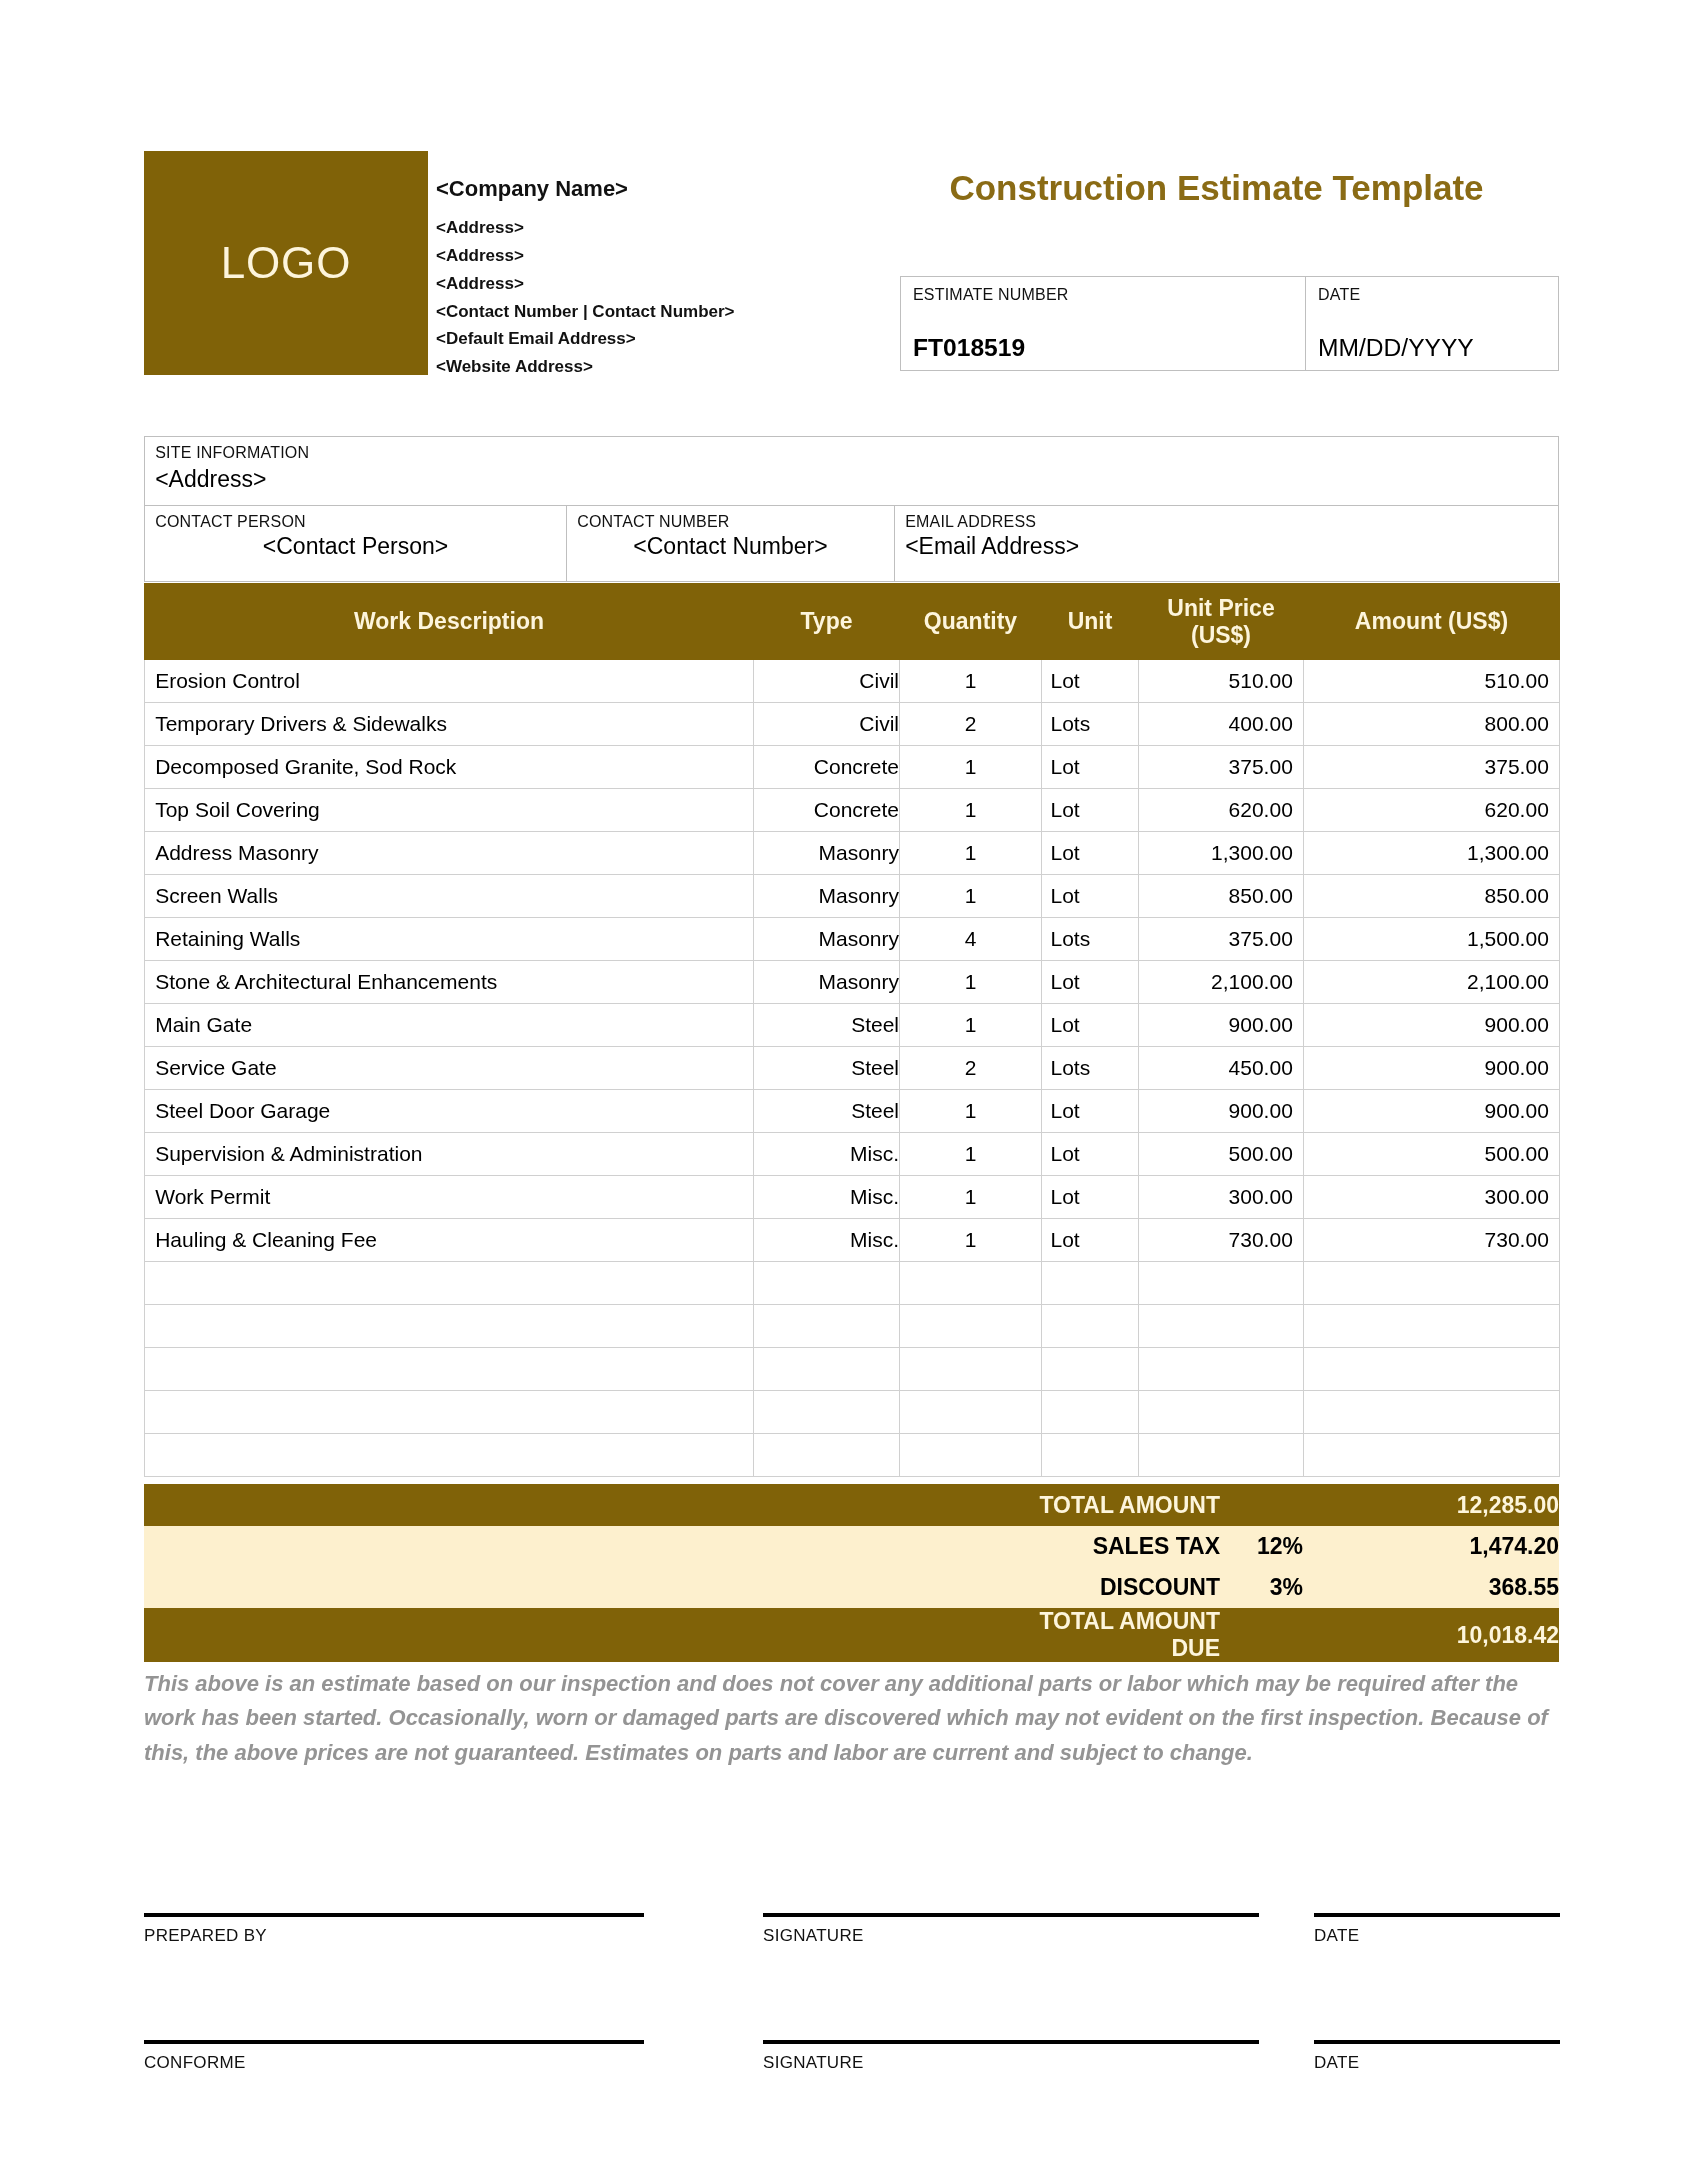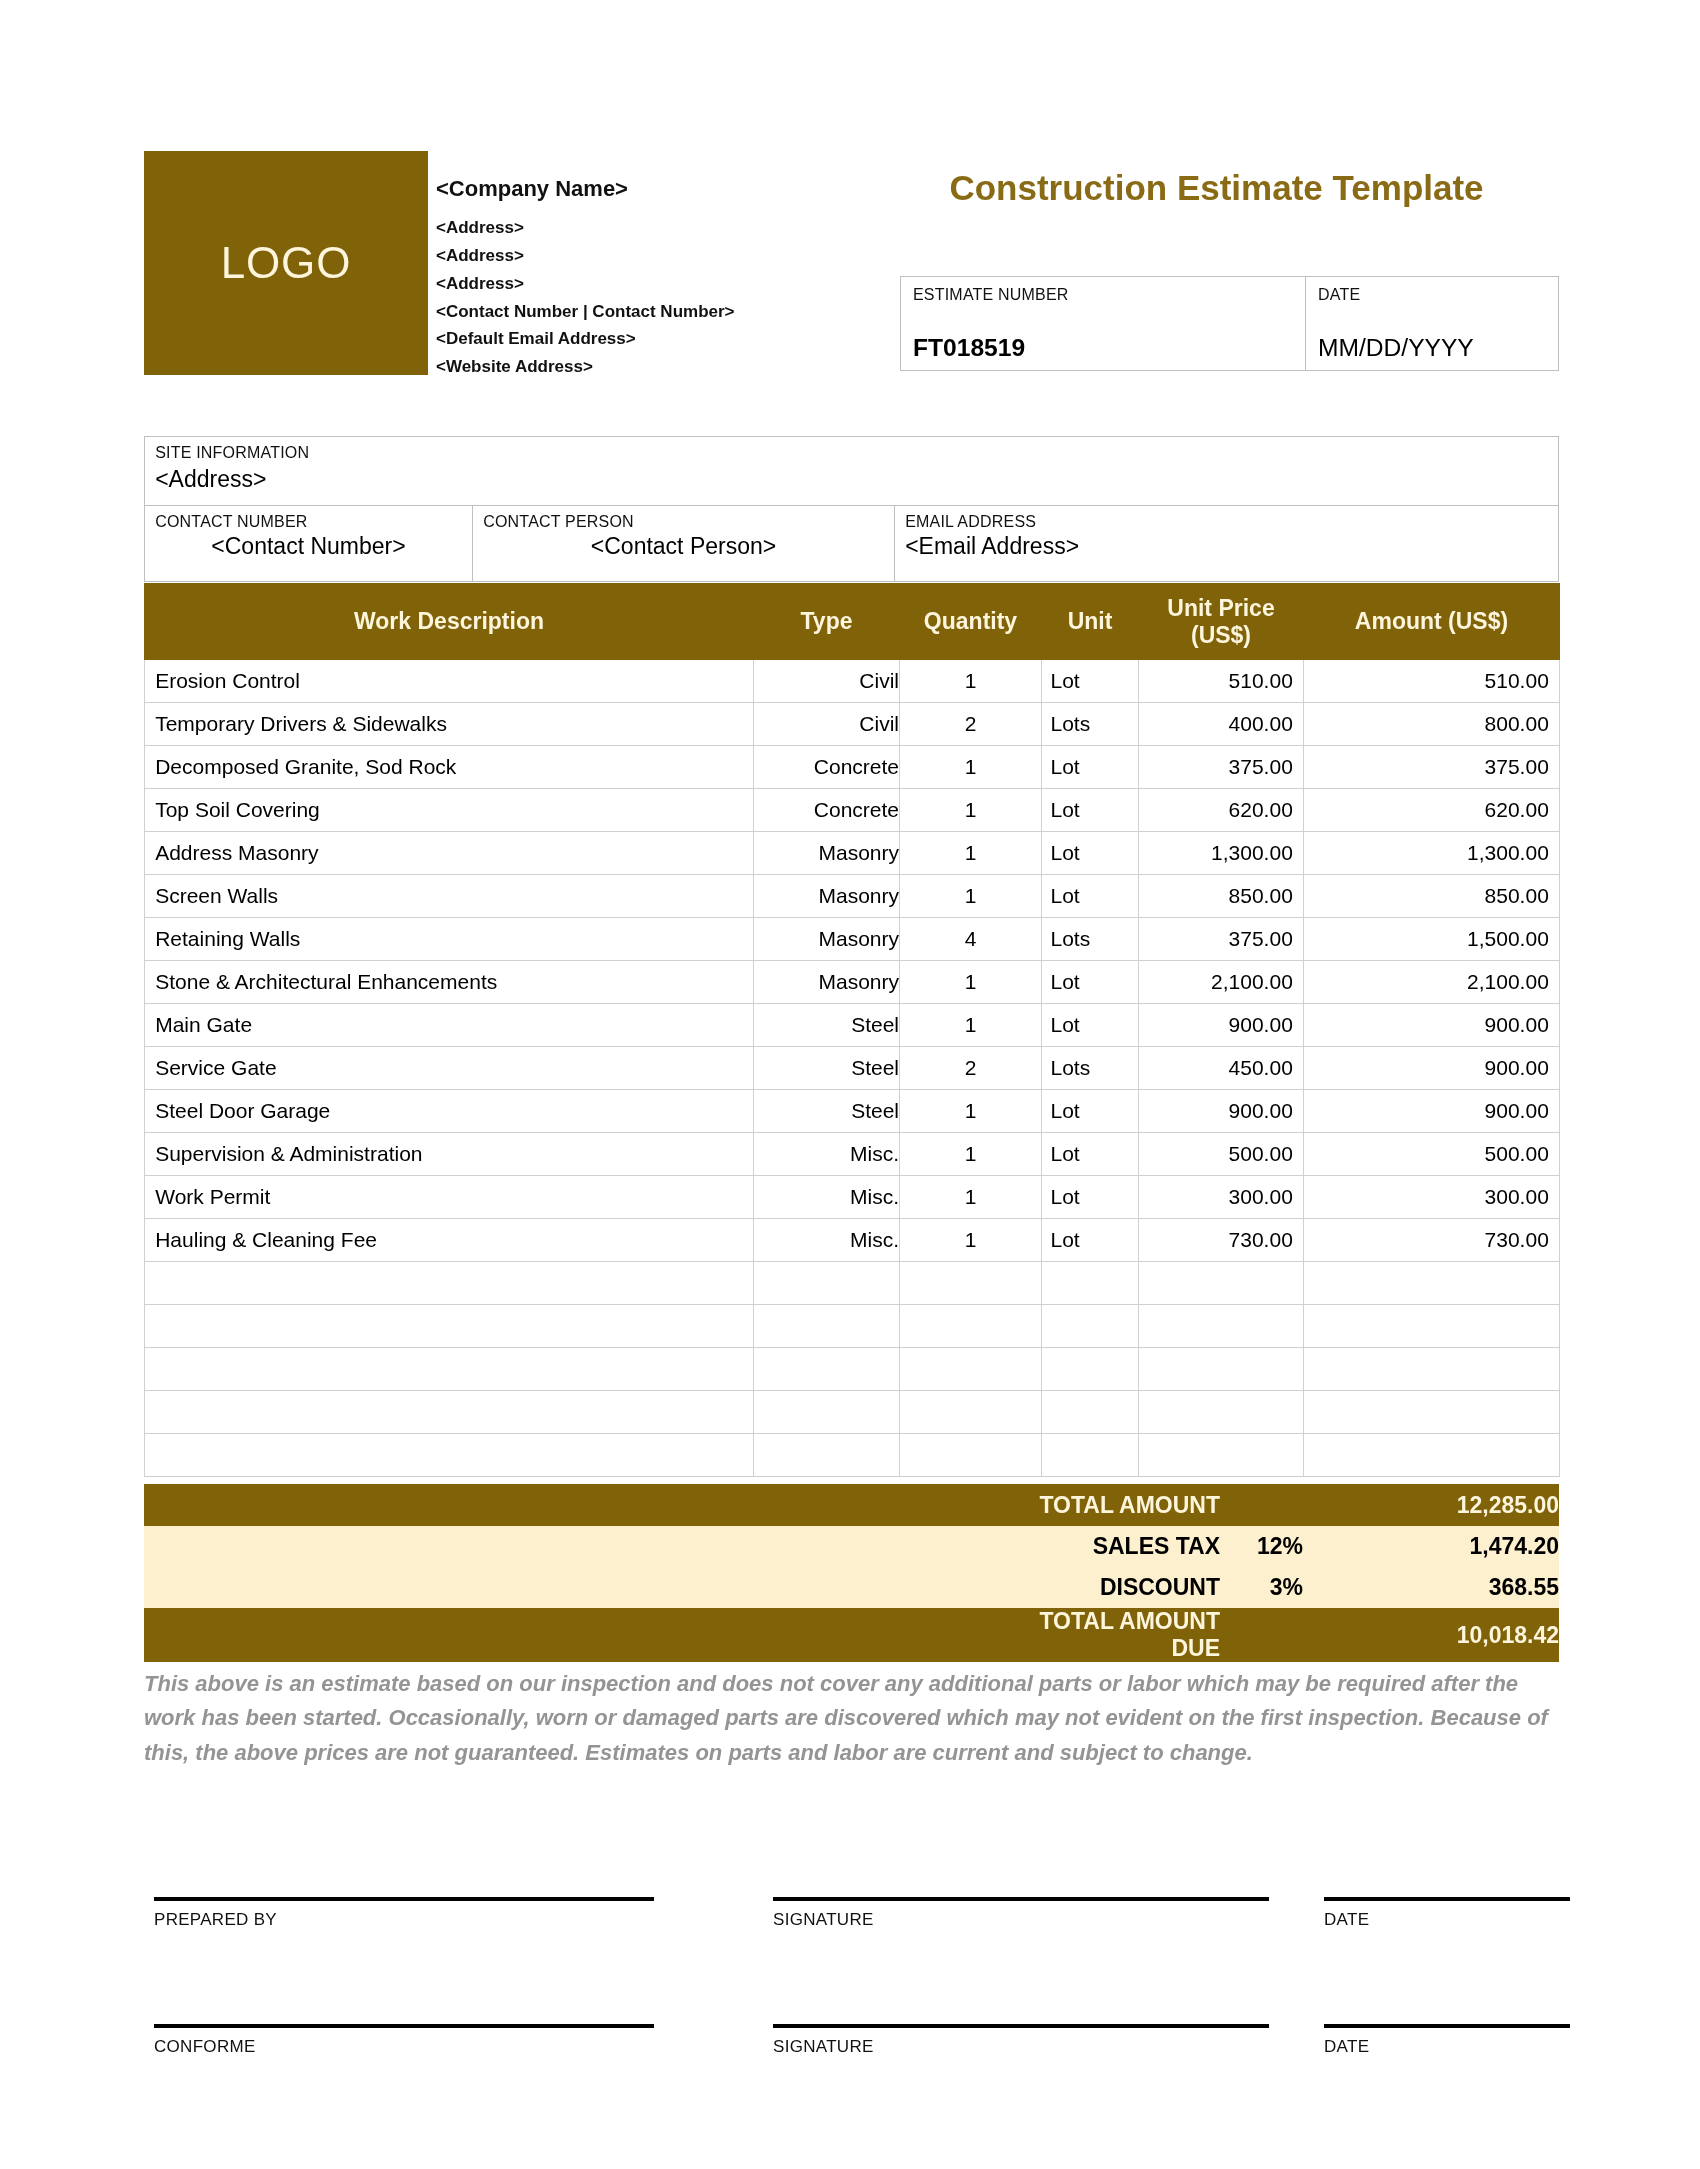--- a/index.html
+++ b/index.html
@@ -251,21 +251,21 @@
     top: 1657px;
     width: 1407px;
     font-size: 22px;
     font-style: italic;
     font-weight: bold;
     color: #949494;
     line-height: 1.56;
   }
 
   
-  .sig-area { position: absolute; left: 154px; width: 1415px; }
+  .sig-area { position: absolute; left: 144px; width: 1415px; margin-top: 16px; }
   .sig-row { position: relative; height: 127px; }
   .sig-item { position: absolute; top: 0; }
   .sig-line {
     border-top: 4.2px solid #000;
     width: 100%;
   }
   .sig-label {
     font-size: 17px;
     color: #111;
     margin-top: 8.5px;
@@ -309,27 +309,27 @@
       </div>
     </div>
   </div>
 
   <div class="site-info">
     <div class="site-row-1">
       <div class="si-label">SITE INFORMATION</div>
       <div class="si-value">&lt;Address&gt;</div>
     </div>
     <div class="site-row-2">
+      <div class="si-cell c1">
+        <div class="si-label">CONTACT PERSON</div>
+        <div class="si-cell-val">&lt;Contact Person&gt;</div>
+      </div>
       <div class="si-cell c2">
         <div class="si-label">CONTACT NUMBER</div>
         <div class="si-cell-val">&lt;Contact Number&gt;</div>
-      </div>
-      <div class="si-cell c1">
-        <div class="si-label">CONTACT PERSON</div>
-        <div class="si-cell-val">&lt;Contact Person&gt;</div>
       </div>
       <div class="si-cell c3">
         <div class="si-label">EMAIL ADDRESS</div>
         <div class="si-cell-val">&lt;Email Address&gt;</div>
       </div>
     </div>
   </div>
 
   <table class="main-table">
     <colgroup>

